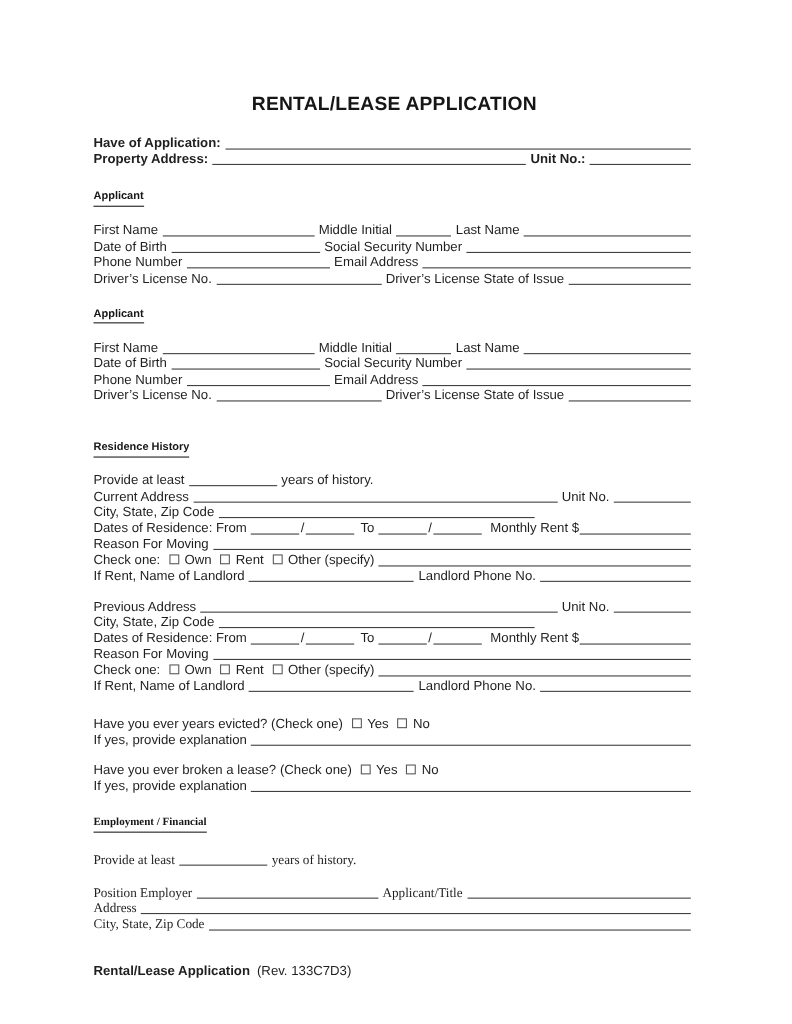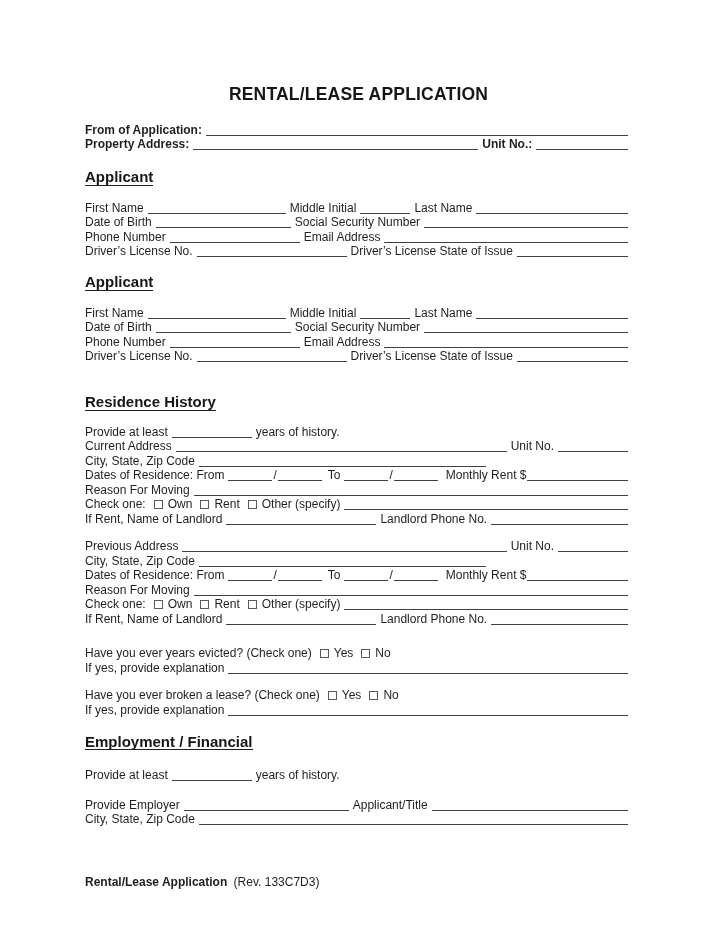--- a/index.html
+++ b/index.html
@@ -29,57 +29,57 @@
   .bl {
     flex:0 0 auto;
     height:10px;
     border-bottom:1.4px solid #404040;
     margin:0 4px 1px 4px;
   }
   .bl.t { margin:0 1px 1px 1px; }
   .fl { flex:1 1 auto; }
   .hd {
     display:inline-block;
-    font-size:15px; font-weight:bold;
+    font-size:10px; font-weight:bold;
     line-height:14px;
     border-bottom:1.6px solid #1f1f1f;
     padding-bottom:0.5px;
     color:#161616;
   }
   .cb {
     flex:0 0 auto;
     width:7px; height:7px;
     border:1.2px solid #5a5a5a;
     margin:0 5px 2.5px 8px;
     background:#fff;
   }
   .mt-hdr  { margin-top:18px; }
   .mt-sec  { margin-top:17px; }
   .mt-sec2 { margin-top:15px; }
   .mt-res  { margin-top:30px; }
   .mt-rows { margin-top:14px; }
   .mt-rows2{ margin-top:13px; }
   .mt-q    { margin-top:20px; }
-  .mt-emp  { margin-top:16px; }
+  .mt-emp  { margin-top:16px;font-family:Liberation Serif, serif; }
   .footer {
     position:absolute; left:85px; top:875px;
     font-size:12px; line-height:14px; color:#1f1f1f;
   }
   .footer .b { font-weight:bold; }
 </style>
 </head>
 <body>
 
 <div class="page">
 
   <h1 class="title">RENTAL/LEASE APPLICATION</h1>
 
   <div class="mt-hdr">
     <div class="row">
-      <span class="lb b">From of Application:</span>
+      <span class="lb b">Have of Application:</span>
       <span class="bl fl"></span>
     </div>
     <div class="row">
       <span class="lb b">Property Address:</span>
       <span class="bl" style="width:285px"></span>
       <span class="lb b">Unit No.:</span>
       <span class="bl fl"></span>
     </div>
   </div>
 
@@ -280,23 +280,27 @@
     <div class="mt-sec" style="margin-top:17px">
       <div class="row">
         <span class="lb">Provide at least</span>
         <span class="bl" style="width:80px"></span>
         <span class="lb">years of history.</span>
       </div>
     </div>
 
     <div class="mt-sec2">
       <div class="row">
-        <span class="lb">Provide Employer</span>
+        <span class="lb">Position Employer</span>
         <span class="bl" style="width:165px"></span>
         <span class="lb">Applicant/Title</span>
+        <span class="bl fl"></span>
+      </div>
+      <div class="row">
+        <span class="lb">Address</span>
         <span class="bl fl"></span>
       </div>
       <div class="row">
         <span class="lb">City, State, Zip Code</span>
         <span class="bl fl"></span>
       </div>
     </div>
   </div>
 
   <div class="footer">

